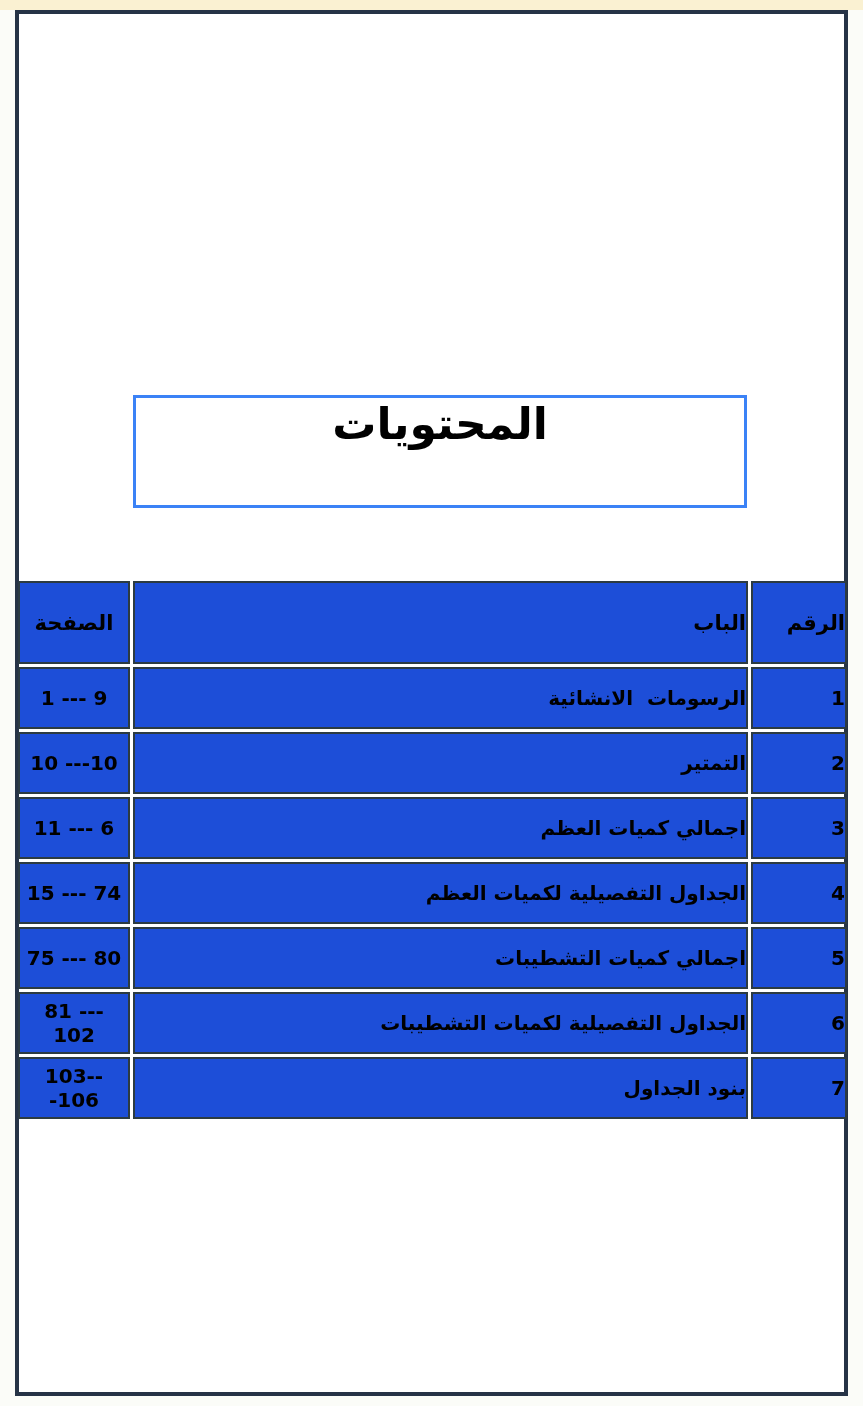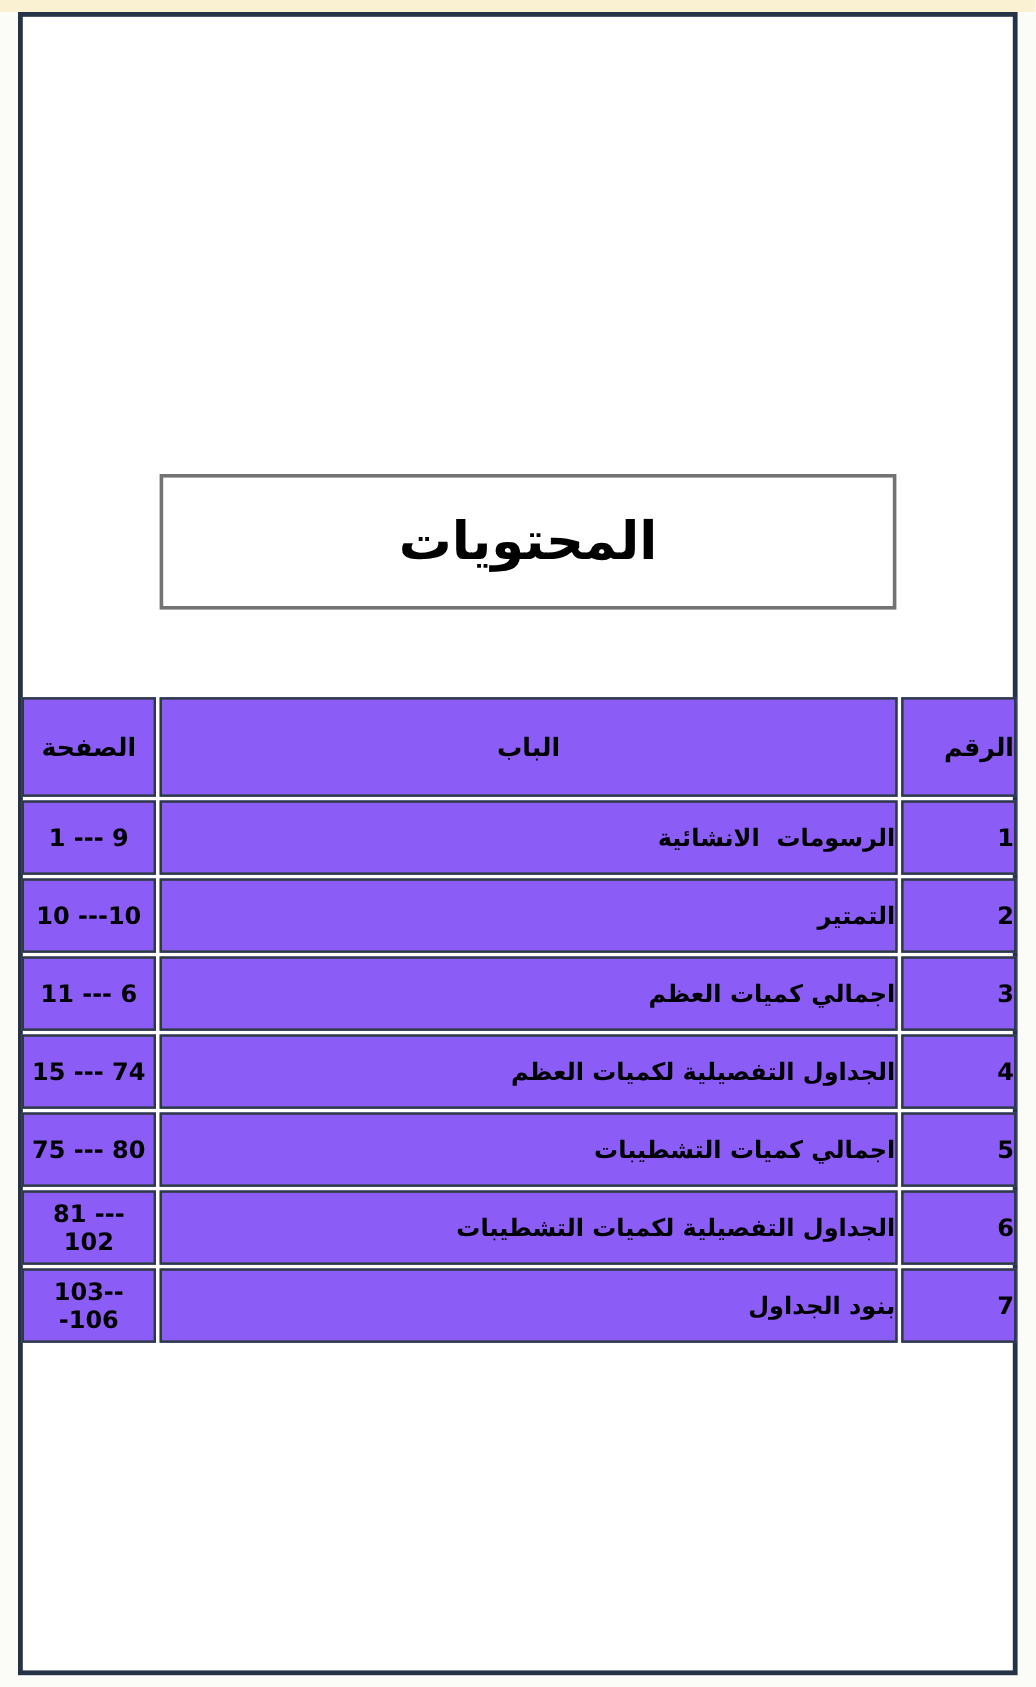--- a/index.html
+++ b/index.html
@@ -30,57 +30,58 @@
     height: 1378px;
     background: #ffffff;
     border: 4px solid #263346;
   }
   .title-box {
     position: absolute;
     left: 114px;
     top: 381px;
     width: 608px;
     height: 107px;
-    border: 3px solid #737373;
+    border: 3px solid #3b82f6;
     background: #ffffff;
     display: flex;
-    align-items: center;
+    align-items: flex-start;
     justify-content: center;
   }
   .title-text {
     font-size: 44px;
     font-weight: bold;
     color: #000000;
     direction: rtl;
   }
   table.contents {
     position: absolute;
     left: -4px;
     top: 564px;
     width: 835px;
     direction: rtl;
     border-collapse: separate;
     border-spacing: 3px;
     table-layout: fixed;
   }
   table.contents td, table.contents th {
     border: 2px solid #2c3b42;
-    background: #8b5cf6;
+    background: #1d4ed8;
     color: #000000;
     font-weight: bold;
     vertical-align: middle;
     padding: 0;
   }
   col.c-num { width: 96px; }
   col.c-chapter { width: auto; }
   col.c-pages { width: 112px; }
   tr.header-row th { height: 79px; font-size: 21px; }
   tr.data-row td { height: 58px; font-size: 20px; }
   th.h-num, td.num { text-align: right; }
   th.h-chapter, td.chapter {
+    text-align: right;
     padding-right: 2px;
     white-space: pre-wrap;
     margin-left: 36px;
   }
   th.h-pages, td.pages {
     text-align: center;
     direction: ltr;
   }
 </style>
 </head>

